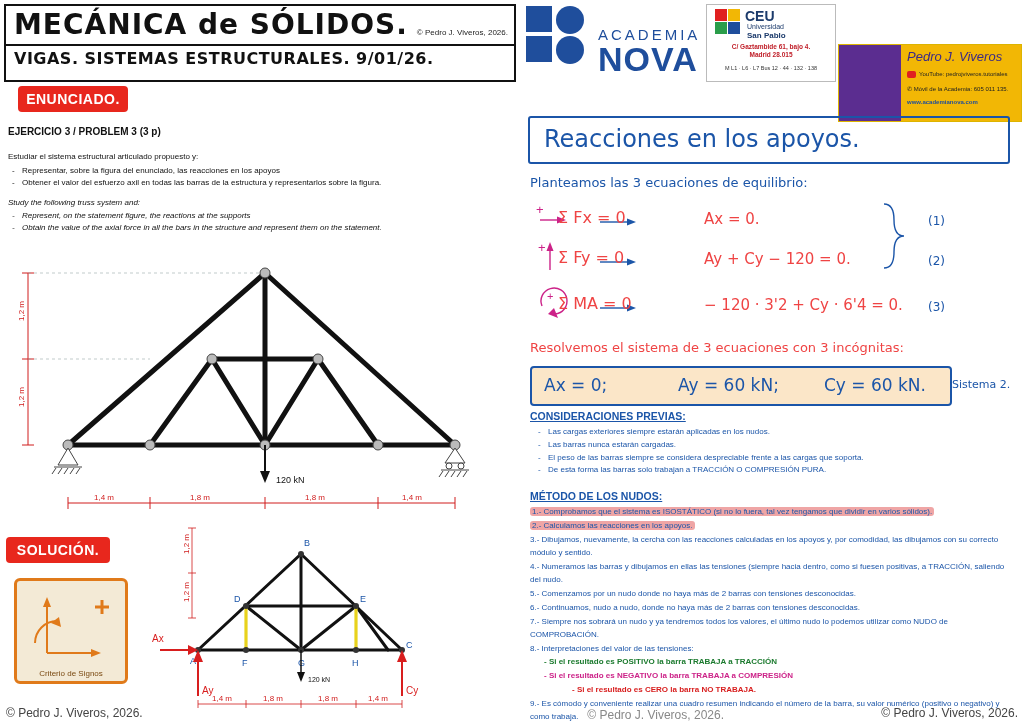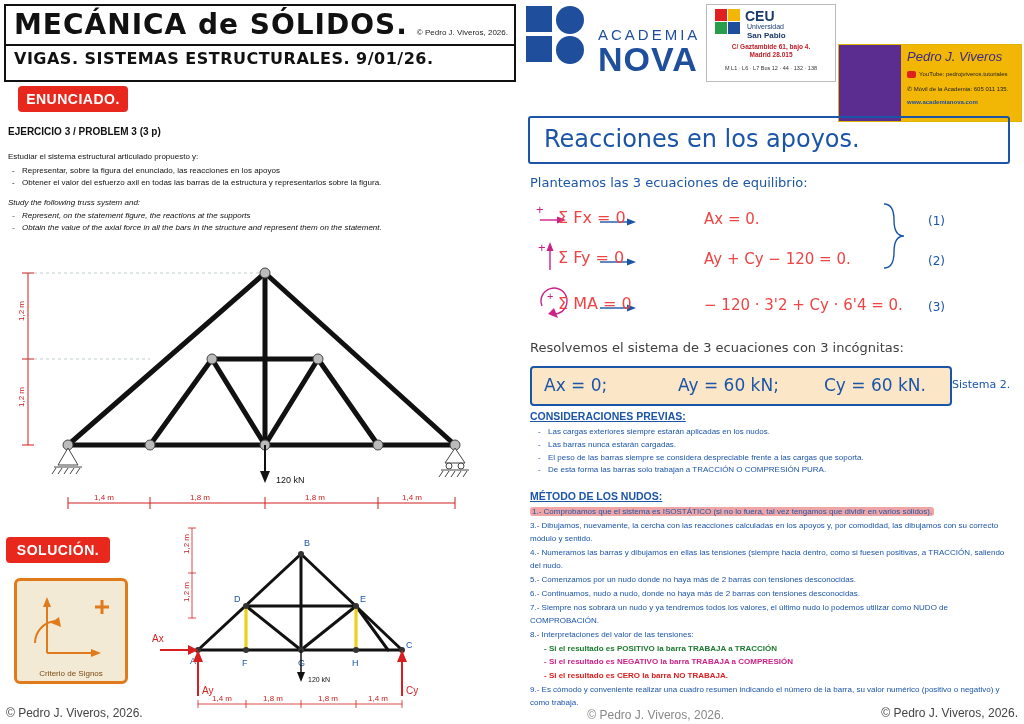--- a/index.html
+++ b/index.html
@@ -86,40 +86,40 @@
   .r-line1{position:absolute;left:530px;top:90px;font-size:12.5px;color:#1b55a8;}
 
   .titlebox2{position:absolute;left:528px;top:116px;width:478px;height:44px;border:2px solid #1b55a8;border-radius:3px;}
   .titlebox2 span{position:absolute;left:14px;top:7px;font-size:24px;color:#1b55a8;}
 
   .r-sub1{position:absolute;left:530px;top:175px;font-size:13px;color:#1b55a8;}
   .eqbox{position:absolute;left:536px;top:200px;width:420px;height:128px;}
   .eqrow{position:absolute;font-size:16px;color:#ef4444;}
   .eqnum{position:absolute;font-size:12px;color:#1b55a8;}
 
-  .r-sub2{position:absolute;left:530px;top:340px;font-size:13px;color:#404040;}
+  .r-sub2{position:absolute;left:530px;top:340px;font-size:13px;color:#ef4444;}
   .resbox{position:absolute;left:530px;top:366px;width:418px;height:36px;background:#fbe6c8;border:2px solid #1b55a8;border-radius:4px;}
   .resbox .v{position:absolute;top:7px;font-size:17px;color:#1b55a8;}
   .sistema2{position:absolute;left:952px;top:378px;font-size:11px;color:#1b55a8;}
 
   .consid{position:absolute;left:530px;top:410px;width:478px;}
   .consid .hh{font-size:10.5px;color:#1b55a8;text-decoration:underline;font-weight:bold;}
   .consid ul{margin:4px 0 0 0;padding-left:18px;}
   .consid li{font-size:8px;color:#1b55a8;line-height:1.6;list-style:none;position:relative;}
   .consid li:before{content:"-";position:absolute;left:-10px;}
   .under{}
 
   .metodo{position:absolute;left:530px;top:490px;width:486px;}
   .metodo .hh{font-size:10.5px;color:#1b55a8;text-decoration:underline;font-weight:bold;}
   .metodo ol{margin:4px 0 0 0;padding-left:0;list-style:none;}
   .metodo li{font-size:8px;color:#1b55a8;line-height:1.62;margin-bottom:1px;}
   .hl{background:#efa5a5;border-radius:3px;padding:0 2px;}
   .pos{color:#1b7a2e;font-weight:bold;}
   .neg{color:#cc2288;font-weight:bold;}
-  .zero{color:#d81e1e;font-weight:bold;}
+  .zero{color:#d81e1e;font-weight:bold;margin-left:28px;}
 
   .sep{position:absolute;left:519px;top:0;width:2px;height:724px;background:#3b6fd4;}
   .wm{position:absolute;right:300px;bottom:2px;font-size:12px;color:#888;}
 
   .dimlabel{font-size:8px;fill:#d01c1c;}
 </style>
 </head>
 <body>
 
 <div class="page">
@@ -423,20 +423,21 @@
       <li>Las barras nunca estarán cargadas.</li>
       <li>El peso de las barras siempre se considera despreciable frente a las cargas que soporta.</li>
       <li><span class="under">De esta forma las barras solo trabajan a TRACCIÓN O COMPRESIÓN PURA.</span></li>
     </ul>
   </div>
 
   <div class="metodo">
     <div class="hh">MÉTODO DE LOS NUDOS:</div>
     <ol>
       <li><span class="hl">1.- Comprobamos que el sistema es ISOSTÁTICO (si no lo fuera, tal vez tengamos que dividir en varios sólidos).</span></li>
+      <li><span class="hl">2.- Calculamos las reacciones en los apoyos.</span></li>
       <li>3.- Dibujamos, nuevamente, la cercha con las reacciones calculadas en los apoyos y, por comodidad, las dibujamos con su correcto módulo y sentido.</li>
       <li>4.- Numeramos las barras y dibujamos en ellas las tensiones (siempre hacia dentro, como si fuesen positivas, a TRACCIÓN, saliendo del nudo.</li>
       <li>5.- Comenzamos por un nudo donde no haya más de 2 barras con tensiones desconocidas.</li>
       <li>6.- Continuamos, nudo a nudo, donde no haya más de 2 barras con tensiones desconocidas.</li>
       <li>7.- Siempre nos sobrará un nudo y ya tendremos todos los valores, el último nudo lo podemos utilizar como NUDO de COMPROBACIÓN.</li>
       <li>8.- Interpretaciones del valor de las tensiones:</li>
       <li style="padding-left:14px;"><span class="pos">- Si el resultado es POSITIVO la barra TRABAJA a TRACCIÓN</span></li>
       <li style="padding-left:14px;"><span class="neg">- Si el resultado es NEGATIVO la barra TRABAJA a COMPRESIÓN</span></li>
       <li style="padding-left:14px;"><span class="zero">- Si el resultado es CERO la barra NO TRABAJA.</span></li>
       <li>9.- Es cómodo y conveniente realizar una cuadro resumen indicando el número de la barra, su valor numérico (positivo o negativo) y como trabaja.</li>

